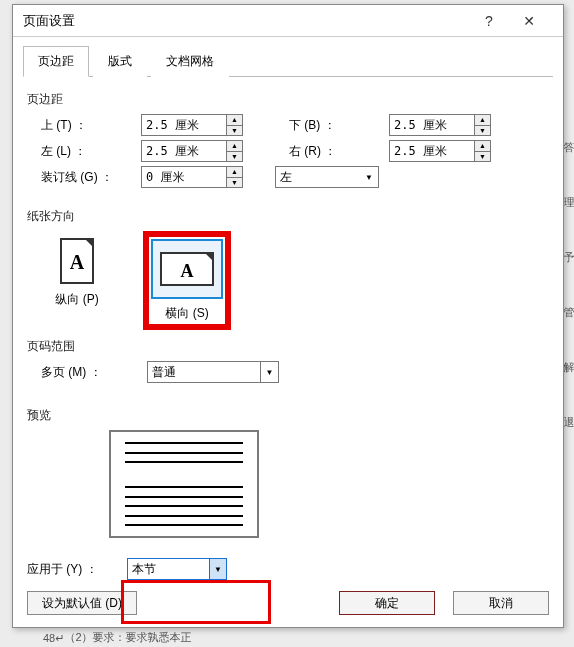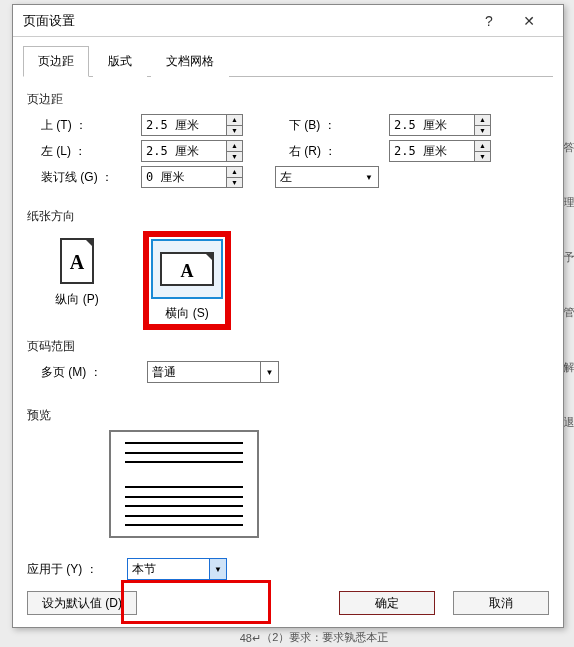--- a/index.html
+++ b/index.html
@@ -216,24 +216,23 @@
   }
   .bg-doc {
     position:absolute;
     bottom:0; left:0; right:0;
     height:36px;
     z-index:-2;
     font-size:11px;
     color:#555;
     display:flex;
     align-items:flex-end;
-    padding:0 20px 2px 26px;
-    justify-content:center;
+    padding:0 20px 2px 43px;
+    justify-content:flex-start;
     white-space:nowrap;
-    margin-left:48px;
   }
   .bg-side {
     position:absolute;
     right:0; top:140px;
     width:10px;
     display:flex;
     flex-direction:column;
     gap:40px;
     font-size:11px;
     color:#555;

